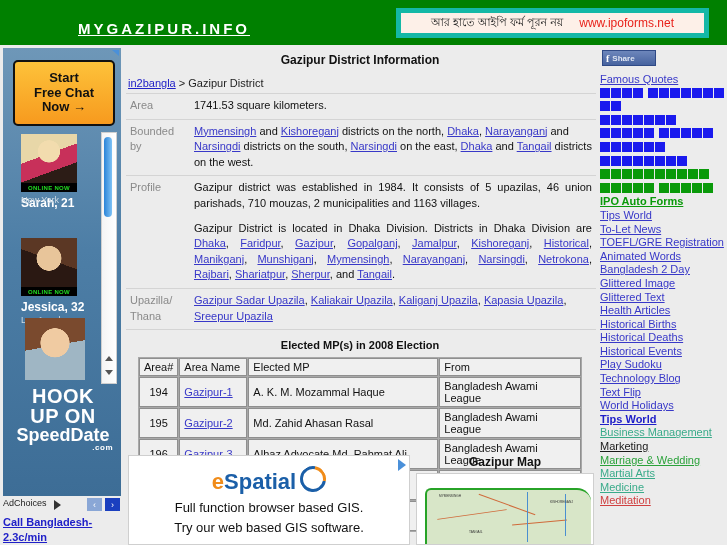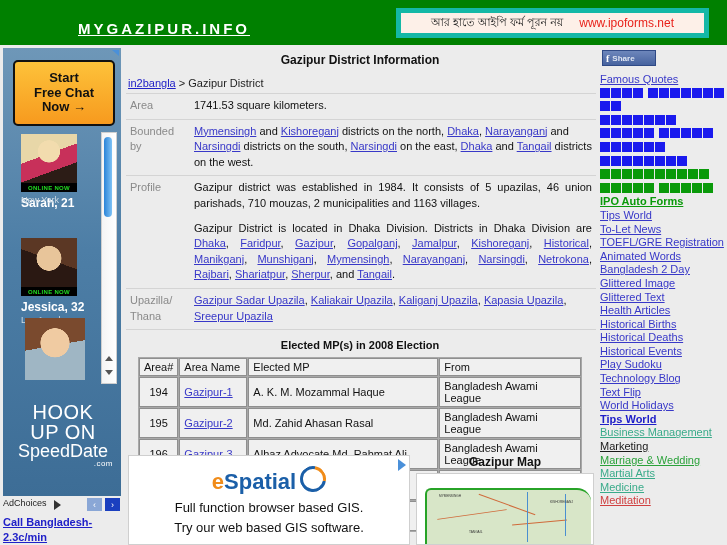--- a/index.html
+++ b/index.html
@@ -69,22 +69,22 @@
       linear-gradient(170deg,#7a4a2e 0 45%,#9fb6c4 45%);}
   .online-tag{
     position:absolute;left:0;bottom:0;width:100%;height:9px;
     background:#000;color:#22dd22;font-size:6px;font-weight:bold;
     display:flex;align-items:center;justify-content:center;letter-spacing:.3px;
   }
   .p-name{position:absolute;color:#fff;font-size:12px;font-weight:bold;}
   .p-city{position:absolute;color:#cfdce6;font-size:9px;}
   #hookup{
     position:absolute;left:6px;top:338px;width:108px;
-    text-align:center;color:#fff;font-weight:normal;
-    font-size:20px;line-height:1.0;letter-spacing:.5px;margin-top:16px;
+    text-align:center;color:#fff;font-weight:bold;
+    font-size:20px;line-height:1.0;letter-spacing:.5px;
   }
   #speeddate-word{font-size:18px;letter-spacing:0;}
   #speeddate-dotcom{font-size:8px;text-align:right;padding-right:4px;}
   #ad-scroll{
     position:absolute;right:4px;top:84px;width:14px;height:250px;
     background:linear-gradient(90deg,#f4f4f4,#ffffff);border:1px solid #cfcfcf;
   }
   #ad-scroll .thumbbar{
     position:absolute;left:2px;top:4px;width:8px;height:80px;
     background:linear-gradient(90deg,#2b84d8,#7ec2f5);border-radius:4px;

